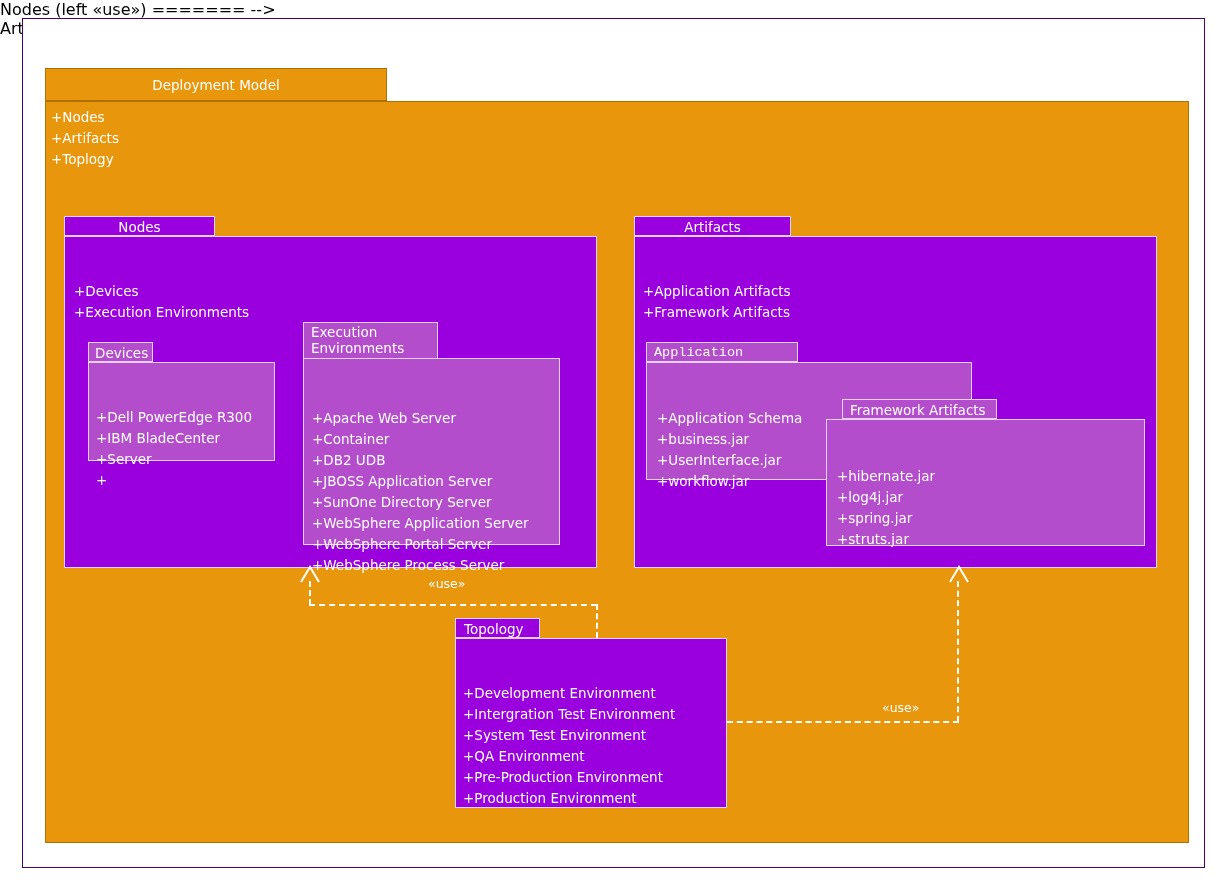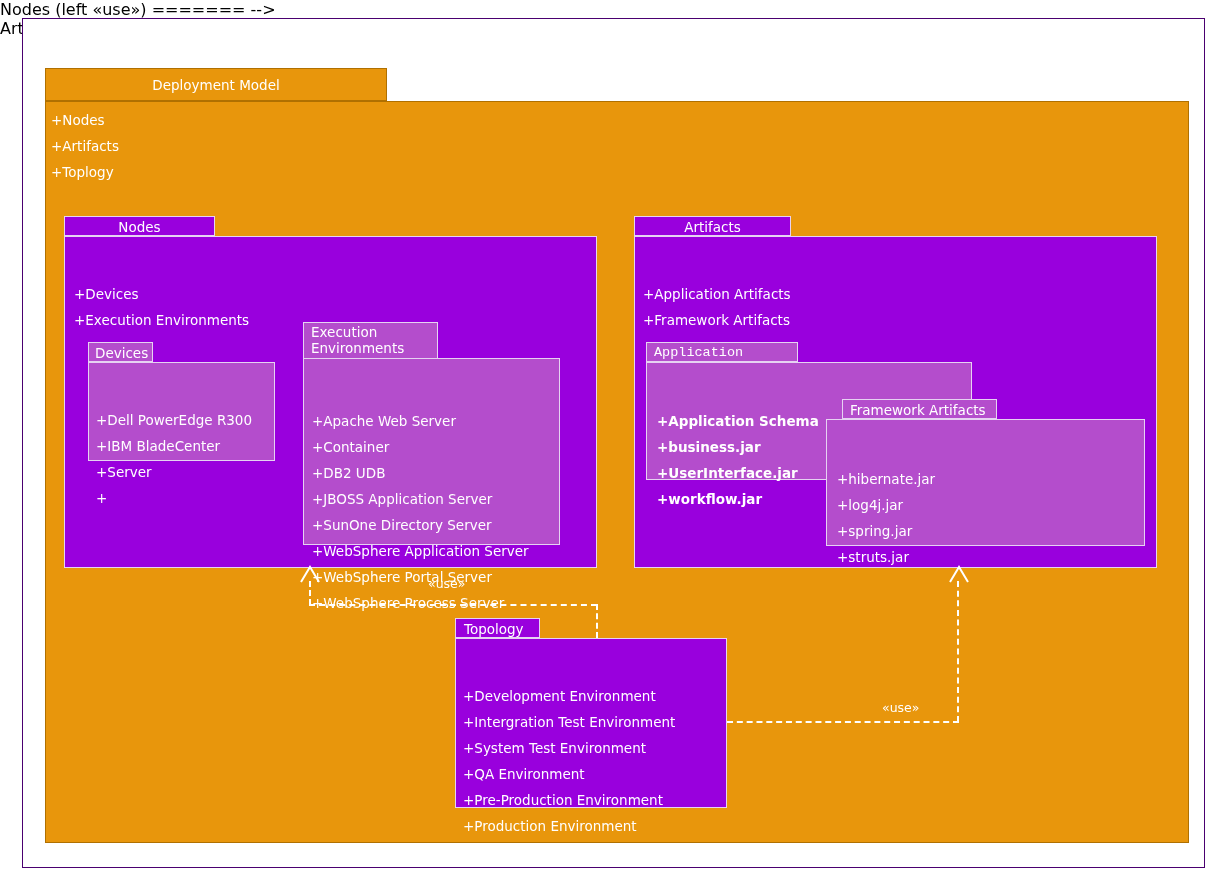--- a/index.html
+++ b/index.html
@@ -62,21 +62,21 @@
     position: absolute;
     box-sizing: border-box;
     border: 1px solid #e8e8e8;
     overflow: hidden;
   }
 
   .pkg-members {
     position: absolute;
     color: #ffffff;
     font-size: 13.5px;
-    line-height: 26px;
+    line-height: 21px;
     white-space: pre;
   }
 
   
   .lvl-root .pkg-tab,
   .lvl-root .pkg-body { background: #e8960c; border-color: #b07000; }
   .lvl-root .pkg-tab  { text-align: center; }
 
   .lvl-mid .pkg-tab,
   .lvl-mid .pkg-body  { background: #9900dd; border-color: #e6d2f2; }
@@ -157,21 +157,21 @@
     <div class="pkg-tab" style="left:634px; top:216px; width:157px; height:20px; line-height:20px; text-align:center;">Artifacts</div>
     <div class="pkg-body" style="left:634px; top:236px; width:523px; height:332px;"></div>
     <div class="pkg-members" style="left:643px; top:281px;">+Application Artifacts
 +Framework Artifacts</div>
   </div>
 
   
   <div class="pkg lvl-leaf">
     <div class="pkg-tab" style="left:646px; top:342px; width:152px; height:20px; line-height:20px; padding-left:7px;font-family:Liberation Mono, monospace;">Application Artifacts</div>
     <div class="pkg-body" style="left:646px; top:362px; width:326px; height:118px;"></div>
-    <div class="pkg-members" style="left:657px; top:408px;font-weight:bold;">+Application Schema
+    <div class="pkg-members" style="left:657px; top:408px;">+Application Schema
 +business.jar
 +UserInterface.jar
 +workflow.jar</div>
   </div>
 
   
   <div class="pkg lvl-leaf">
     <div class="pkg-tab" style="left:826px; top:399px; width:155px; height:20px; line-height:20px; padding-left:7px;margin-left:16px;">Framework Artifacts</div>
     <div class="pkg-body" style="left:826px; top:419px; width:319px; height:127px;"></div>
     <div class="pkg-members" style="left:837px; top:466px;">+hibernate.jar

